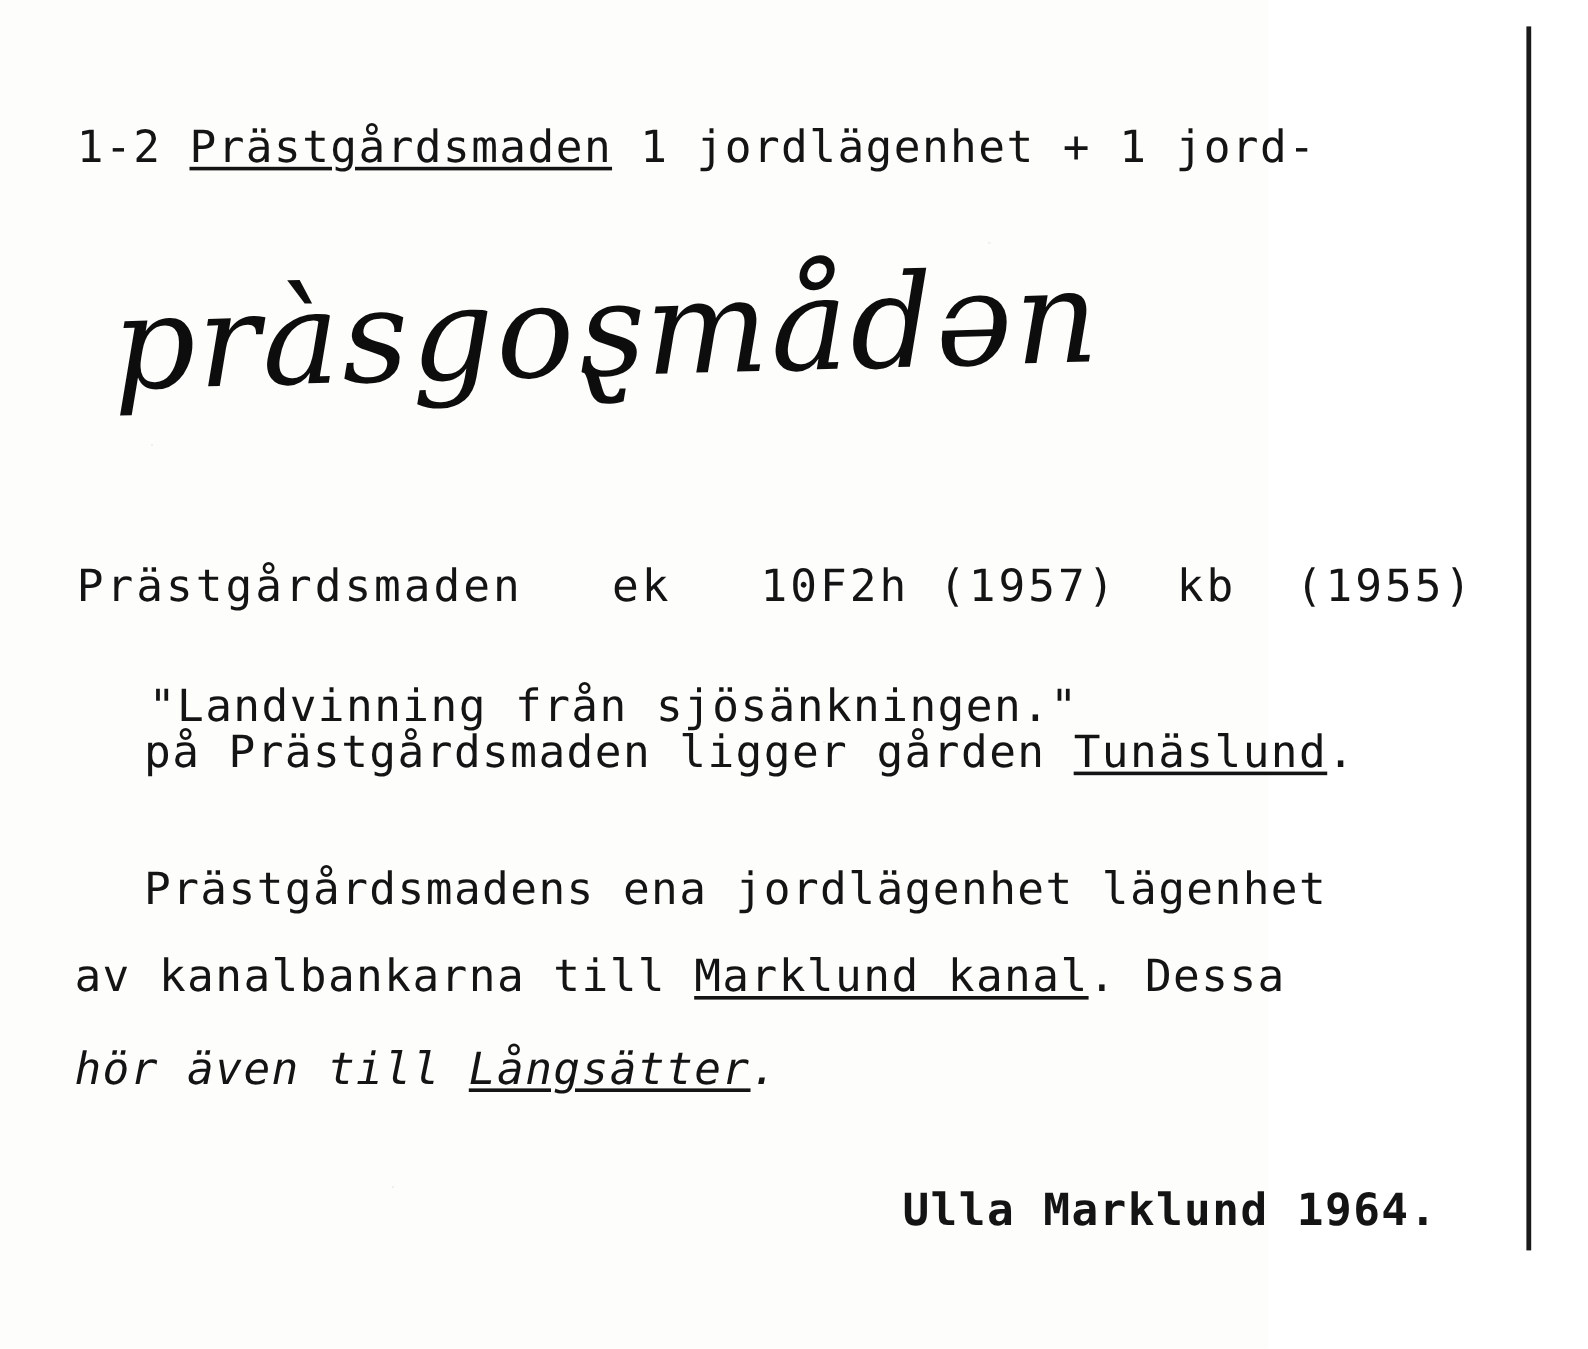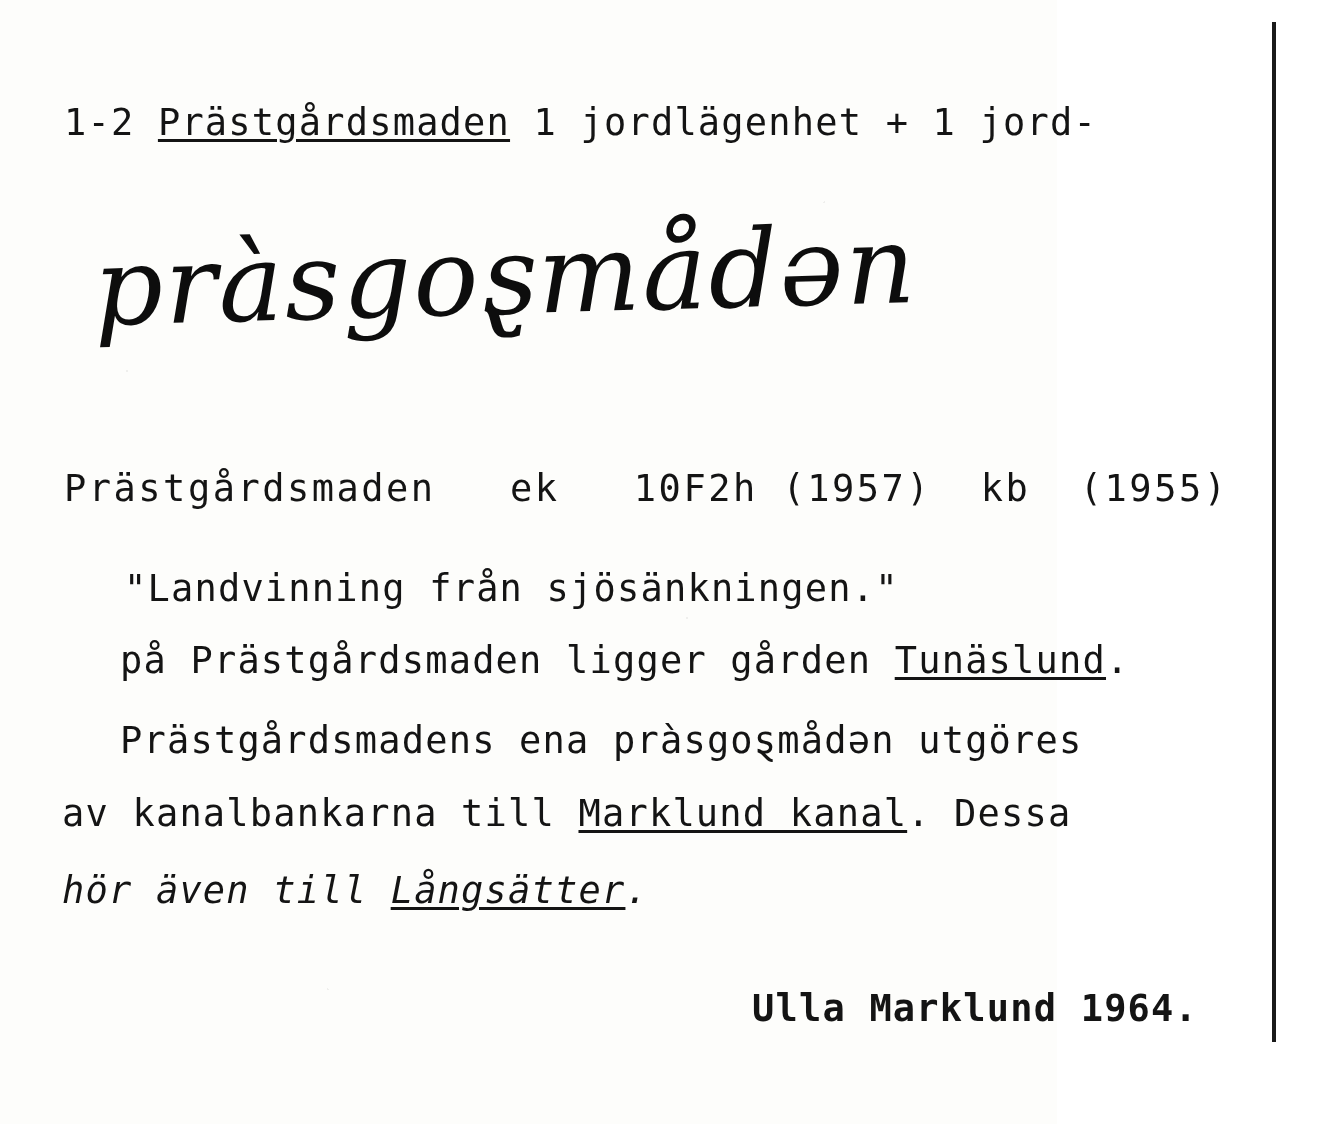--- a/index.html
+++ b/index.html
@@ -70,21 +70,21 @@
     white-space: pre;
     transform: rotate(-1.6deg);
     transform-origin: left center;
   }
 
   
   #ref-line { left: 64px; top: 470px; letter-spacing: 2.5px; }
 
   
   #body-l1 { left: 124px; top: 570px; }
-  #body-l2 { left: 120px; top: 642px; }
+  #body-l2 { left: 120px; top: 608px; }
   #body-l3 { left: 120px; top: 722px; }
   #body-l4 { left: 62px;  top: 795px; }
   #body-l5 { left: 62px;  top: 872px; font-style: italic; }
 
   
   #sign { left: 752px; top: 990px; font-weight: bold; }
 
   
   .speckle {
     position: absolute;
@@ -110,21 +110,21 @@
 
 
   <div class="hand">pràsgoȿmådən</div>
 
   <div class="typed" id="ref-line">Prästgårdsmaden   ek   10F2h (1957)  kb  (1955)</div>
 
   <div class="typed" id="body-l1">"Landvinning från sjösänkningen."</div>
 
   <div class="typed" id="body-l2"><span>på Prästgårdsmaden ligger gården </span><span class="u">Tunäslund</span><span>.</span></div>
 
-  <div class="typed" id="body-l3">Prästgårdsmadens ena pràsgoȿmådən utgöres</div>
+  <div class="typed" id="body-l3">Prästgårdsmadens ena jordlägenhet lägenhet</div>
 
   <div class="typed" id="body-l4"><span>av kanalbankarna till </span><span class="u">Marklund kanal</span><span>. Dessa</span></div>
 
   <div class="typed" id="body-l5"><span>hör även till </span><span class="u">Långsätter</span><span>.</span></div>
 
   <div class="typed" id="sign">Ulla Marklund 1964.</div>
 
   <div class="speckle"></div>
 </div>
 

